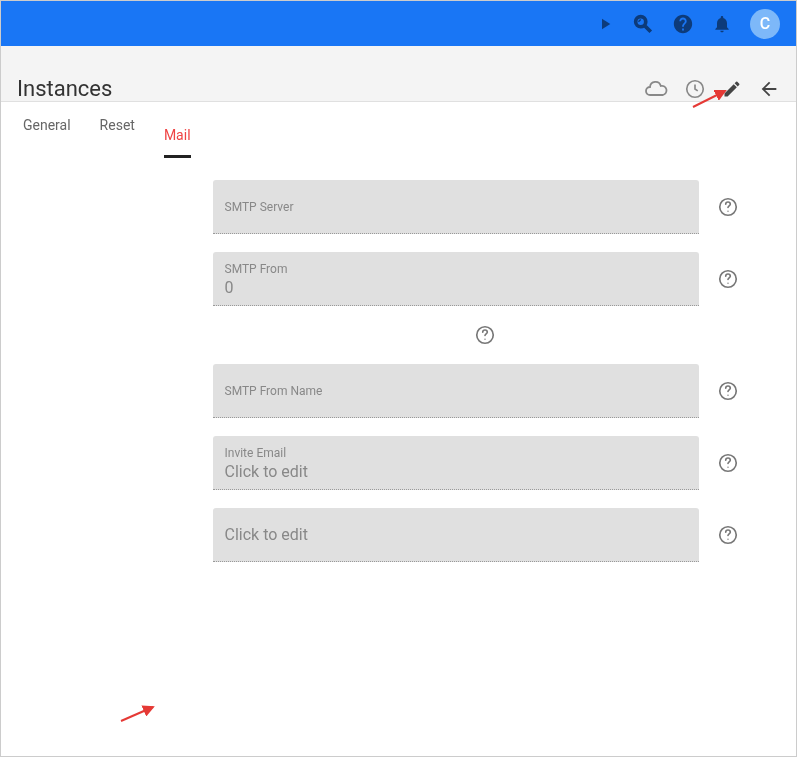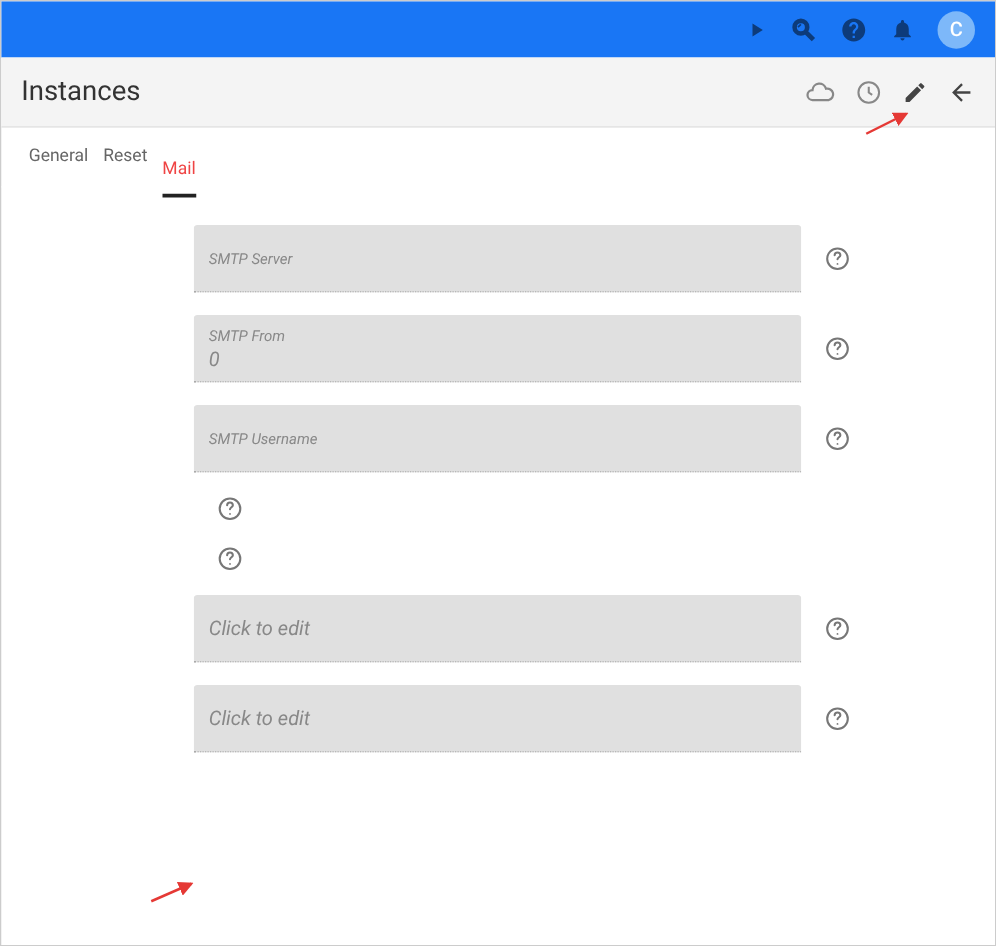--- a/index.html
+++ b/index.html
@@ -45,21 +45,21 @@
       align-items: center;
       justify-content: center;
       font-size: 16px;
       font-weight: 500;
     }
     .sub-header {
       background: #f4f4f4;
       height: 56px;
       border-bottom: 1px solid #e0e0e0;
       display: flex;
-      align-items: center;
+      align-items: flex-end;
       justify-content: space-between;
       padding: 0 16px;
     }
     .sub-header h1 {
       font-size: 22px;
       font-weight: 400;
       color: #333;
     }
     .sub-header .actions {
       display: flex;
@@ -71,21 +71,21 @@
       align-items: center;
       justify-content: center;
       color: #888;
       cursor: pointer;
     }
     .sub-header .actions .icon-btn.dark {
       color: #444;
     }
     .tabs {
       display: flex;
-      gap: 12px;
+      gap: 29px;
       padding: 0 22px;
       height: 48px;
       align-items: center;
       border-bottom: 1px solid #fff;
     }
     .tab {
       font-size: 14px;
       color: #666;
       cursor: pointer;
       padding: 14px 0 12px 0;
@@ -96,24 +96,23 @@
       font-weight: 400;
       border-bottom: 3px solid #222;
       margin-top: 19px;
     }
     .form-area {
       padding: 30px 0 0 0;
     }
     .field-row {
       display: flex;
       align-items: center;
-      justify-content: flex-start;
+      justify-content: center;
       margin-bottom: 18px;
       padding-left: 154px;
-      font-style: italic;
     }
     .field {
       width: 486px;
       min-height: 54px;
       background: #e0e0e0;
       border-radius: 3px 3px 0 0;
       border-bottom: 1px dotted #999;
       padding: 8px 12px 6px 12px;
       display: flex;
       flex-direction: column;
@@ -231,56 +230,48 @@
     </div>
     <div class="help-icon">
       <svg width="22" height="22" viewBox="0 0 24 24" fill="none" stroke="currentColor" stroke-width="1.8">
           <circle cx="12" cy="12" r="9"></circle>
           <path d="M9.5 9a2.5 2.5 0 115 0c0 1.5-2.5 2-2.5 3.5" stroke-linecap="round"></path>
           <circle cx="12" cy="16.5" r="0.8" fill="currentColor" stroke="none"></circle>
         </svg>
     </div>
   </div>
 
-  <div class="field-row">
-    <div class="field">
-      <div class="field-label">SMTP Username</div>
-    </div>
-    <div class="help-icon">
-      <svg width="22" height="22" viewBox="0 0 24 24" fill="none" stroke="currentColor" stroke-width="1.8">
-          <circle cx="12" cy="12" r="9"></circle>
-          <path d="M9.5 9a2.5 2.5 0 115 0c0 1.5-2.5 2-2.5 3.5" stroke-linecap="round"></path>
-          <circle cx="12" cy="16.5" r="0.8" fill="currentColor" stroke="none"></circle>
-        </svg>
-    </div>
-  </div>
-
-  <div class="field-row">
-    <div class="help-icon">
-      <svg width="22" height="22" viewBox="0 0 24 24" fill="none" stroke="currentColor" stroke-width="1.8">
-          <circle cx="12" cy="12" r="9"></circle>
-          <path d="M9.5 9a2.5 2.5 0 115 0c0 1.5-2.5 2-2.5 3.5" stroke-linecap="round"></path>
-          <circle cx="12" cy="16.5" r="0.8" fill="currentColor" stroke="none"></circle>
-        </svg>
-    </div>
-  </div>
-
-  <div class="field-row">
-    <div class="help-icon">
-      <svg width="22" height="22" viewBox="0 0 24 24" fill="none" stroke="currentColor" stroke-width="1.8">
-          <circle cx="12" cy="12" r="9"></circle>
-          <path d="M9.5 9a2.5 2.5 0 115 0c0 1.5-2.5 2-2.5 3.5" stroke-linecap="round"></path>
-          <circle cx="12" cy="16.5" r="0.8" fill="currentColor" stroke="none"></circle>
-        </svg>
-    </div>
-  </div>
-
-
-  <div class="field-row">
-    <div class="field">
+
+  <div class="field-row">
+    <div class="help-icon">
+      <svg width="22" height="22" viewBox="0 0 24 24" fill="none" stroke="currentColor" stroke-width="1.8">
+          <circle cx="12" cy="12" r="9"></circle>
+          <path d="M9.5 9a2.5 2.5 0 115 0c0 1.5-2.5 2-2.5 3.5" stroke-linecap="round"></path>
+          <circle cx="12" cy="16.5" r="0.8" fill="currentColor" stroke="none"></circle>
+        </svg>
+    </div>
+  </div>
+
+  <div class="field-row">
+    <div class="field">
+      <div class="field-label">SMTP From Name</div>
+    </div>
+    <div class="help-icon">
+      <svg width="22" height="22" viewBox="0 0 24 24" fill="none" stroke="currentColor" stroke-width="1.8">
+          <circle cx="12" cy="12" r="9"></circle>
+          <path d="M9.5 9a2.5 2.5 0 115 0c0 1.5-2.5 2-2.5 3.5" stroke-linecap="round"></path>
+          <circle cx="12" cy="16.5" r="0.8" fill="currentColor" stroke="none"></circle>
+        </svg>
+    </div>
+  </div>
+
+
+  <div class="field-row">
+    <div class="field">
+      <div class="field-label">Invite Email</div>
       <div class="field-value">Click to edit</div>
     </div>
     <div class="help-icon">
       <svg width="22" height="22" viewBox="0 0 24 24" fill="none" stroke="currentColor" stroke-width="1.8">
           <circle cx="12" cy="12" r="9"></circle>
           <path d="M9.5 9a2.5 2.5 0 115 0c0 1.5-2.5 2-2.5 3.5" stroke-linecap="round"></path>
           <circle cx="12" cy="16.5" r="0.8" fill="currentColor" stroke="none"></circle>
         </svg>
     </div>
   </div>

